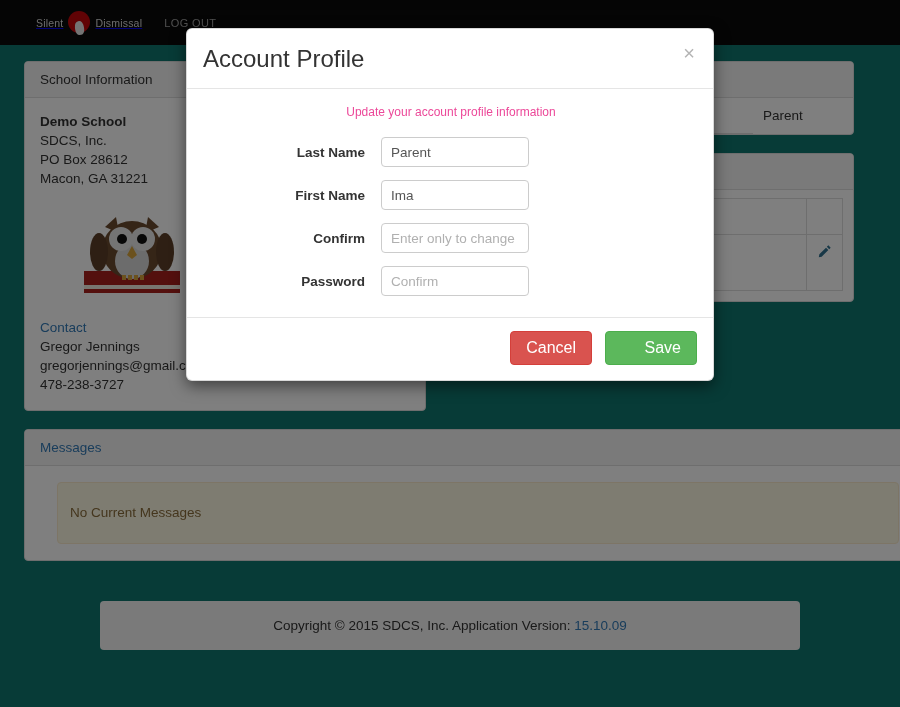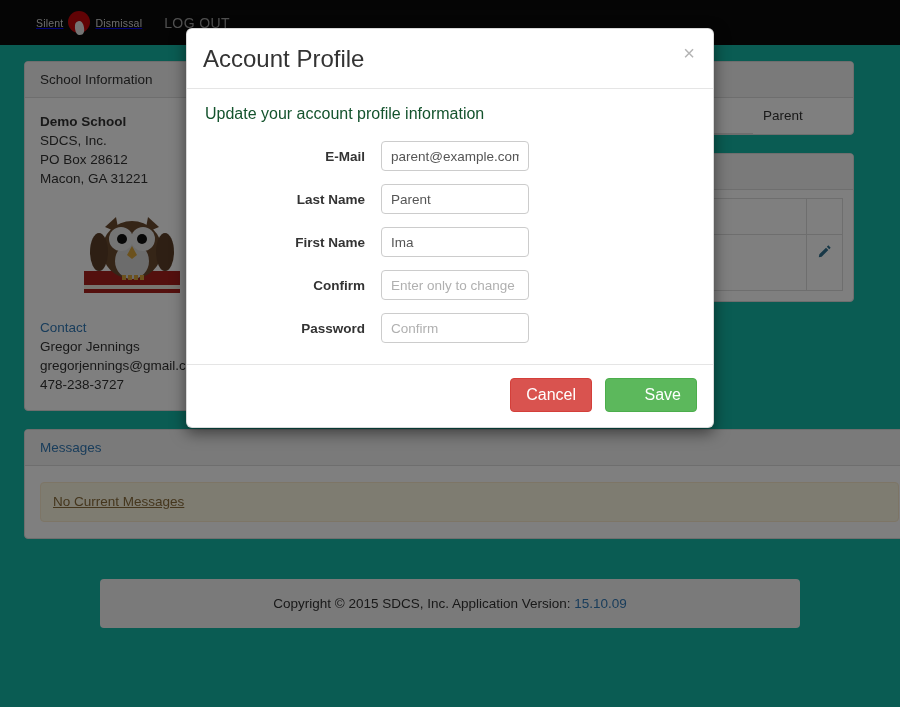--- a/index.html
+++ b/index.html
@@ -9,21 +9,21 @@
     overflow: hidden;
     font-family: "Liberation Sans", sans-serif;
     background: #ffffff;
   }
 
   
   #page-root {
     position: absolute;
     top: 0; left: 0;
     width: 900px; height: 707px;
-    background: #14b8a6;
+    background: #0f766e;
   }
 
   
   .navbar {
     height: 45px;
     background: #0a0a0a;
     position: relative;
     display: flex;
     align-items: center;
     padding-left: 36px;
@@ -55,21 +55,21 @@
   .brand-logo .hand {
     position: absolute;
     left: 9px; top: 11px;
     width: 9px; height: 14px;
     background: #e8e8e8;
     border-radius: 45% 45% 40% 40%;
     transform: rotate(-8deg);
   }
   .navlink {
     color: #a0a0a0;
-    font-size: 14px;
+    font-size: 11px;
     margin-left: 22px;
     letter-spacing: .4px;
     text-decoration: none;
     text-align: right;
   }
 
   
   .content {
     padding: 16px 24px 0 24px;
   }
@@ -120,28 +120,27 @@
     padding: 8px 10px;
     text-align: left;
     font-weight: normal;
     vertical-align: top;
   }
   .tbl th { font-weight: bold; background: #ffffff; }
   .tbl .act-col { width: 34px; text-align: center; }
   .edit-icon { color: #31708f; font-size: 15px; display: inline-block; transform: rotate(0deg); }
 
   .alert-note {
-    margin: 14px 10px 10px 11px;
+    margin: 14px 10px 10px 28px;
     background: #fcf8e3;
     border: 1px solid #faebcc;
     color: #8a6d3b;
     border-radius: 4px;
-    padding: 9px 12px;
-    font-size: 13.5px;
-    text-decoration: underline;
+    padding: 20px 12px;
+    font-size: 13.5px;
   }
 
   .footer-wrap { padding: 22px 76px 0 76px; }
   .footer {
     background: #f5f5f5;
     border-radius: 4px;
     text-align: center;
     padding: 17px 10px;
     font-size: 13.5px;
     color: #333333;
@@ -186,23 +185,24 @@
     line-height: 1;
     color: #b4b4b4;
     background: none;
     border: none;
     cursor: pointer;
     padding: 2px 4px;
     font-family: "Liberation Sans", sans-serif;
   }
   .modal-body { padding: 16px 16px 8px 16px; }
   .intro {
-    font-size: 16px;
-    color: #14532d;
+    font-size: 12px;
+    color: #ec4899;
     margin: 0 0 18px 2px;
+    text-align: center;
   }
   .form-row {
     display: flex;
     align-items: center;
     margin-bottom: 13px;
   }
   .form-label {
     width: 178px;
     text-align: right;
     padding-right: 16px;
@@ -364,24 +364,20 @@
 
 <div id="modal">
   <div class="modal-header">
     <h4 class="modal-title">Account Profile</h4>
     <button class="modal-close">×</button>
   </div>
 
   <div class="modal-body">
     <p class="intro">Update your account profile information</p>
 
-    <div class="form-row">
-      <div class="form-label">E-Mail</div>
-      <input class="form-control" type="text" value="parent@example.com" style="">
-    </div>
 
     <div class="form-row">
       <div class="form-label">Last Name</div>
       <input class="form-control" type="text" value="Parent" style="">
     </div>
 
     <div class="form-row">
       <div class="form-label">First Name</div>
       <input class="form-control" type="text" value="Ima" style="">
     </div>

